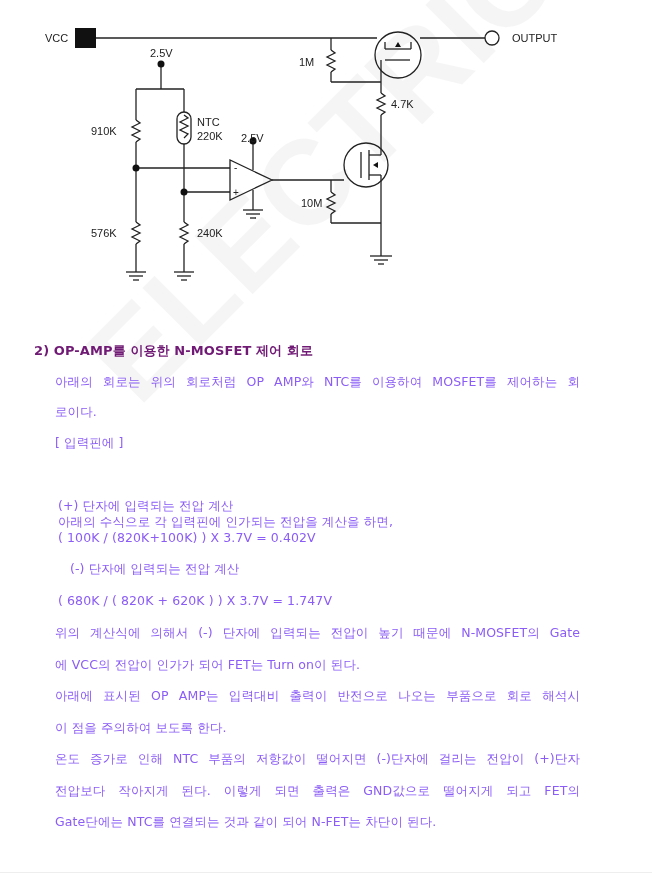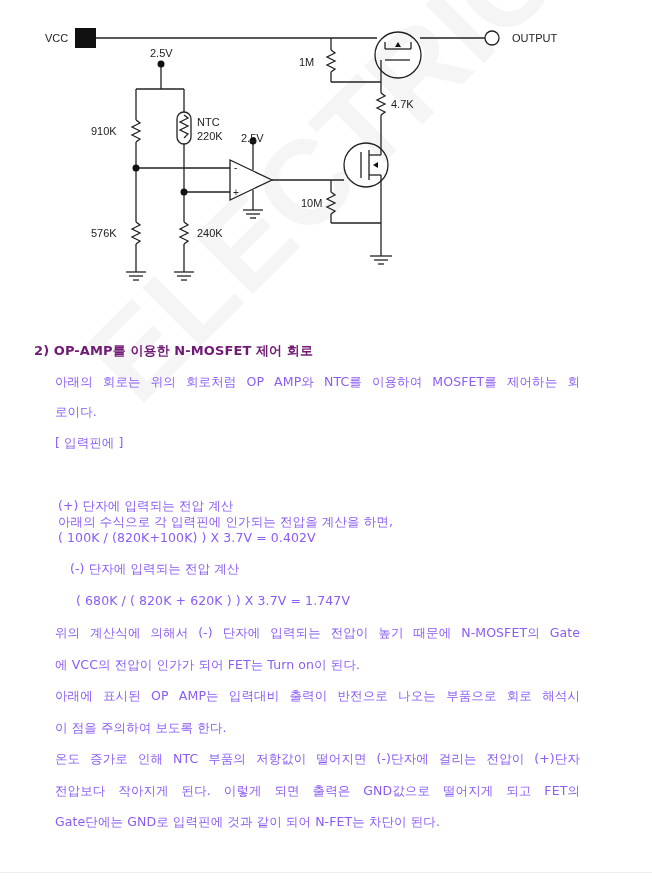--- a/index.html
+++ b/index.html
@@ -132,22 +132,22 @@
 
   <div class="text-block">
     <div class="line heading" style="left:34px; top:342px;">2)  OP-AMP를 이용한 N-MOSFET 제어 회로</div>
     <div class="line justify" style="left:55px; top:374px;">아래의 회로는 위의 회로처럼 OP AMP와 NTC를 이용하여 MOSFET를 제어하는 회</div>
     <div class="line" style="left:55px; top:404px;">로이다.</div>
     <div class="line" style="left:55px; top:435px;">[ 입력핀에 ]</div>
     <div class="line" style="left:58px; top:467px;margin-top:47px;">아래의 수식으로 각 입력핀에 인가되는 전압을 계산을 하면,</div>
     <div class="line" style="left:58px; top:498px;">(+) 단자에 입력되는 전압 계산</div>
     <div class="line" style="left:58px; top:530px;">( 100K / (820K+100K) ) X 3.7V = 0.402V</div>
     <div class="line" style="left:58px; top:561px;margin-left:12px;">(-) 단자에 입력되는 전압 계산</div>
-    <div class="line" style="left:76px; top:593px;">( 680K / ( 820K + 620K ) ) X 3.7V = 1.747V</div>
+    <div class="line" style="left:58px; top:593px;">( 680K / ( 820K + 620K ) ) X 3.7V = 1.747V</div>
     <div class="line justify" style="left:55px; top:625px;">위의 계산식에 의해서 (-) 단자에 입력되는 전압이 높기 때문에 N-MOSFET의 Gate</div>
     <div class="line" style="left:55px; top:657px;">에 VCC의 전압이 인가가 되어 FET는 Turn on이 된다.</div>
     <div class="line justify" style="left:55px; top:688px;">아래에 표시된 OP AMP는 입력대비 출력이 반전으로 나오는 부품으로 회로 해석시</div>
     <div class="line" style="left:55px; top:720px;">이 점을 주의하여 보도록 한다.</div>
     <div class="line justify" style="left:55px; top:751px;">온도 증가로 인해 NTC 부품의 저항값이 떨어지면 (-)단자에 걸리는 전압이 (+)단자</div>
     <div class="line justify" style="left:55px; top:783px;">전압보다 작아지게 된다. 이렇게 되면 출력은 GND값으로 떨어지게 되고 FET의</div>
-    <div class="line" style="left:55px; top:814px;">Gate단에는 GND로 입력핀에 것과 같이 되어 N-FET는 차단이 된다.</div>
+    <div class="line" style="left:55px; top:814px;">Gate단에는 NTC를 연결되는 것과 같이 되어 N-FET는 차단이 된다.</div>
   </div>
 </div>
 
 </body></html>

